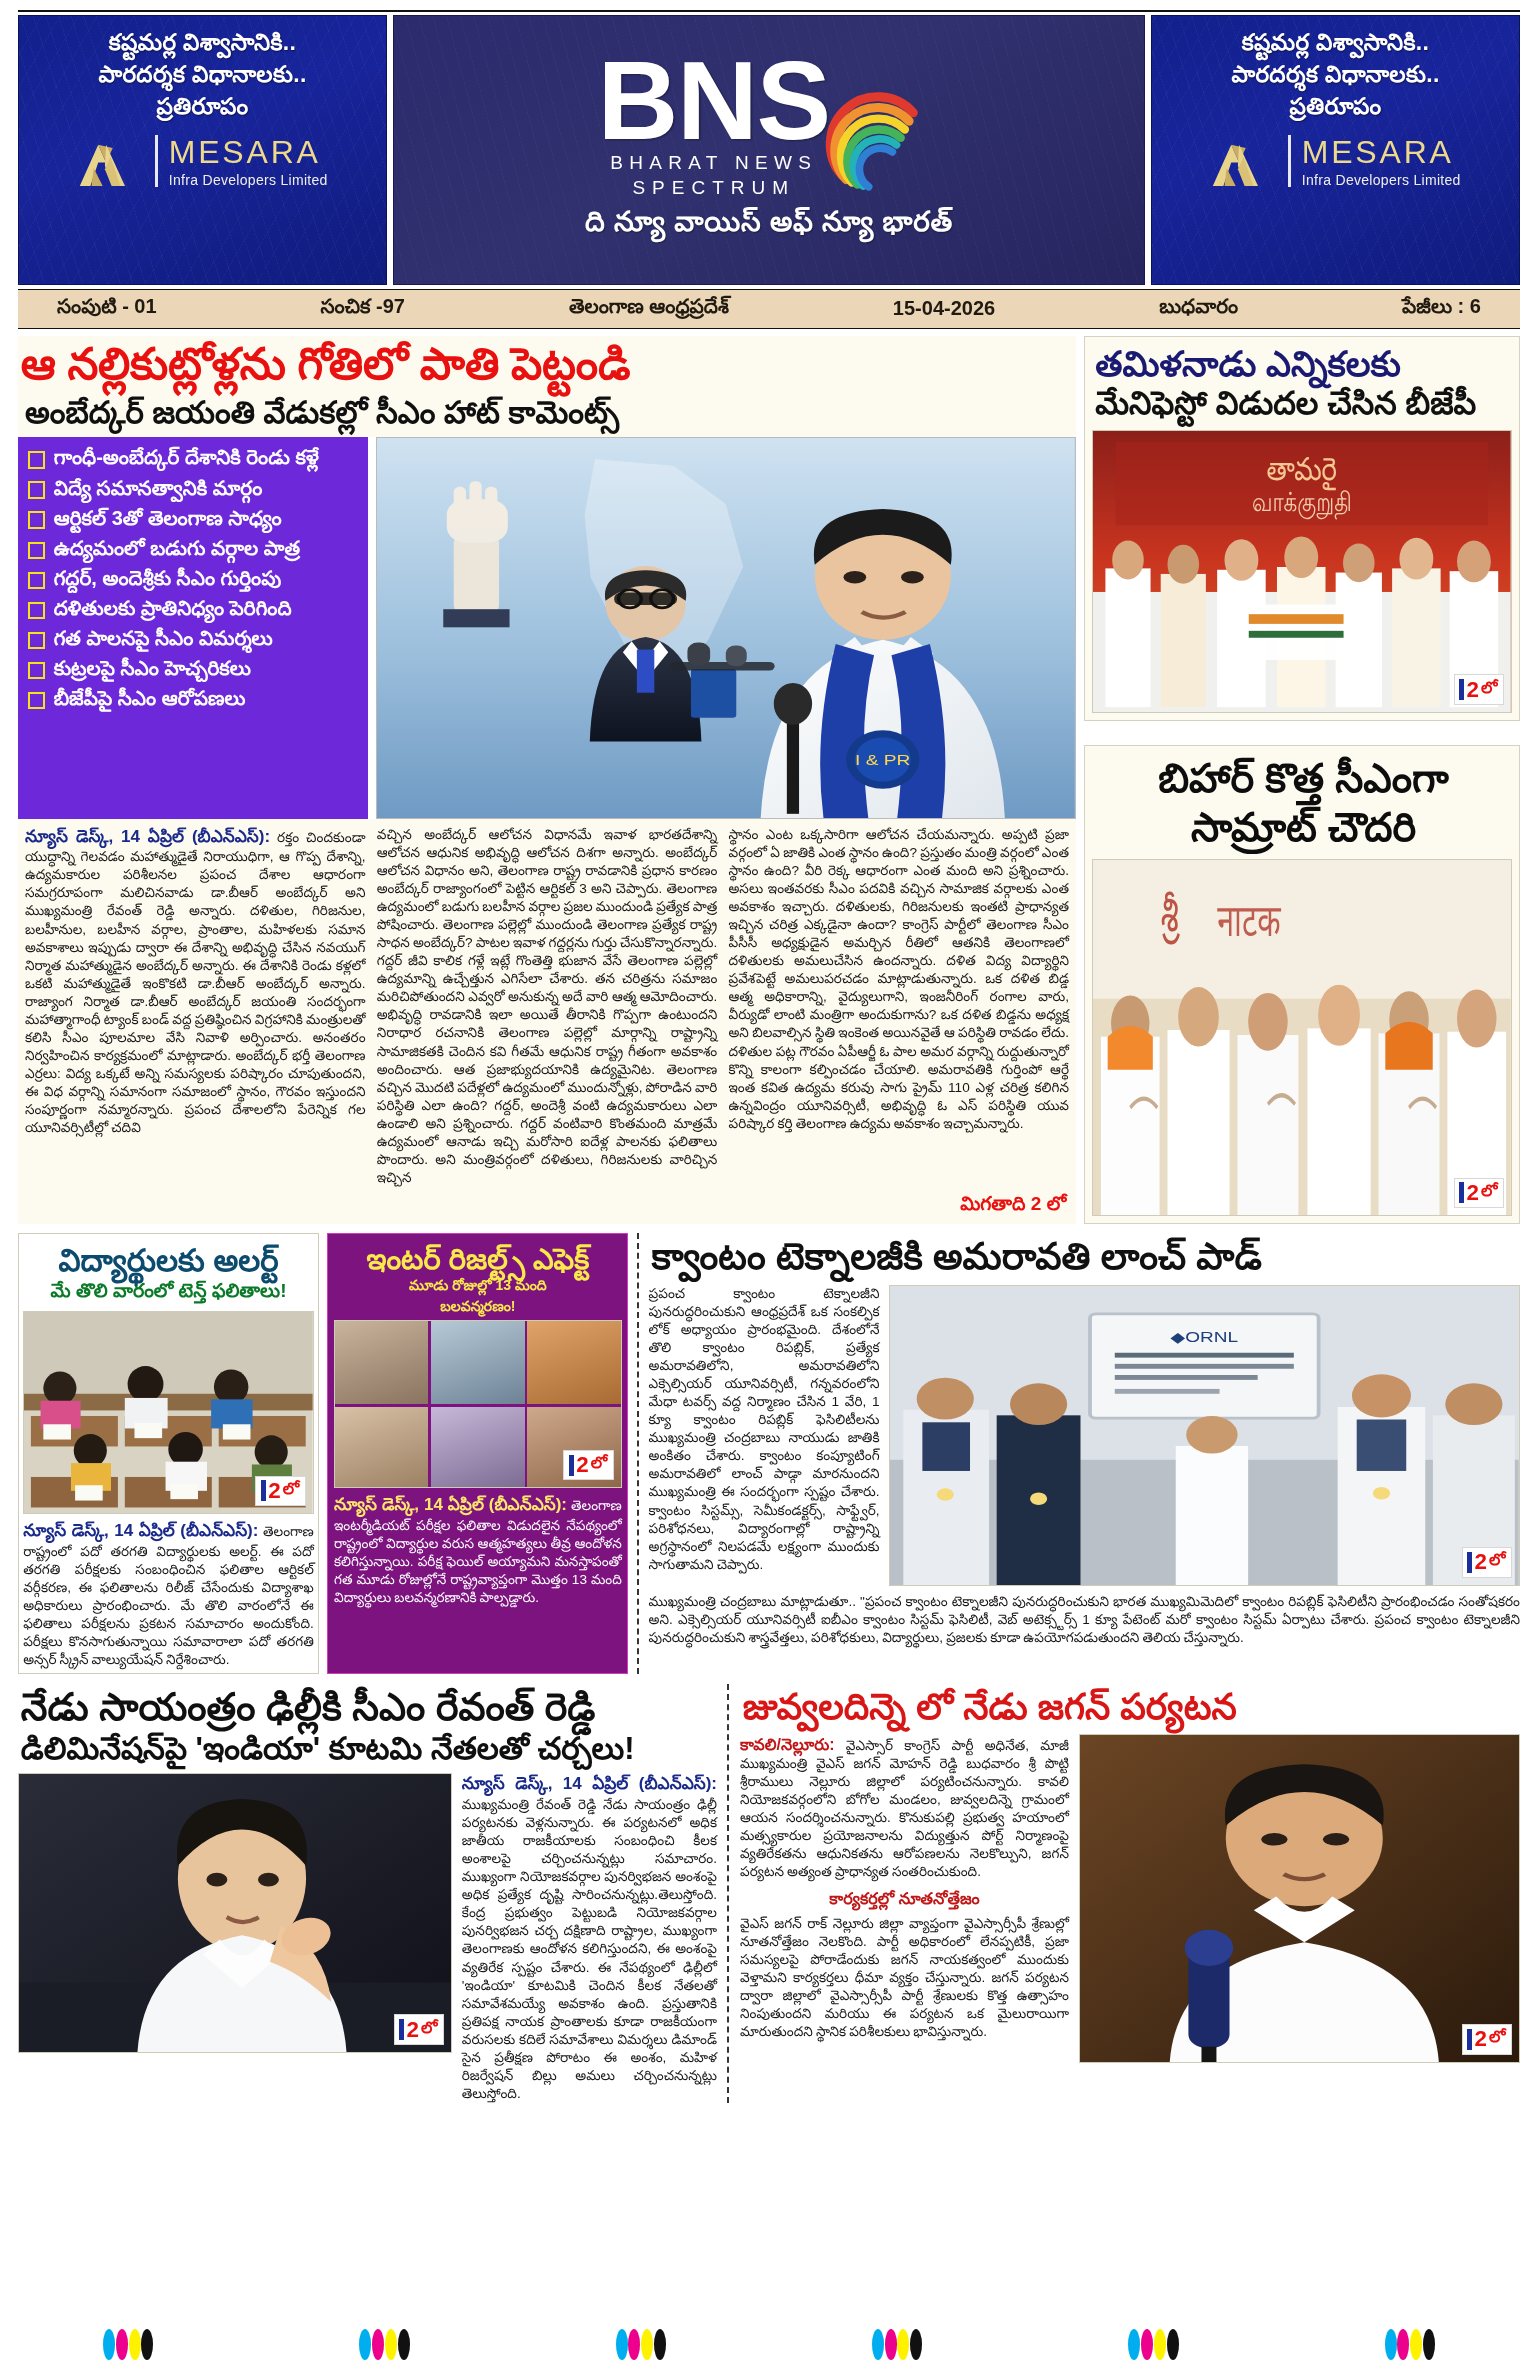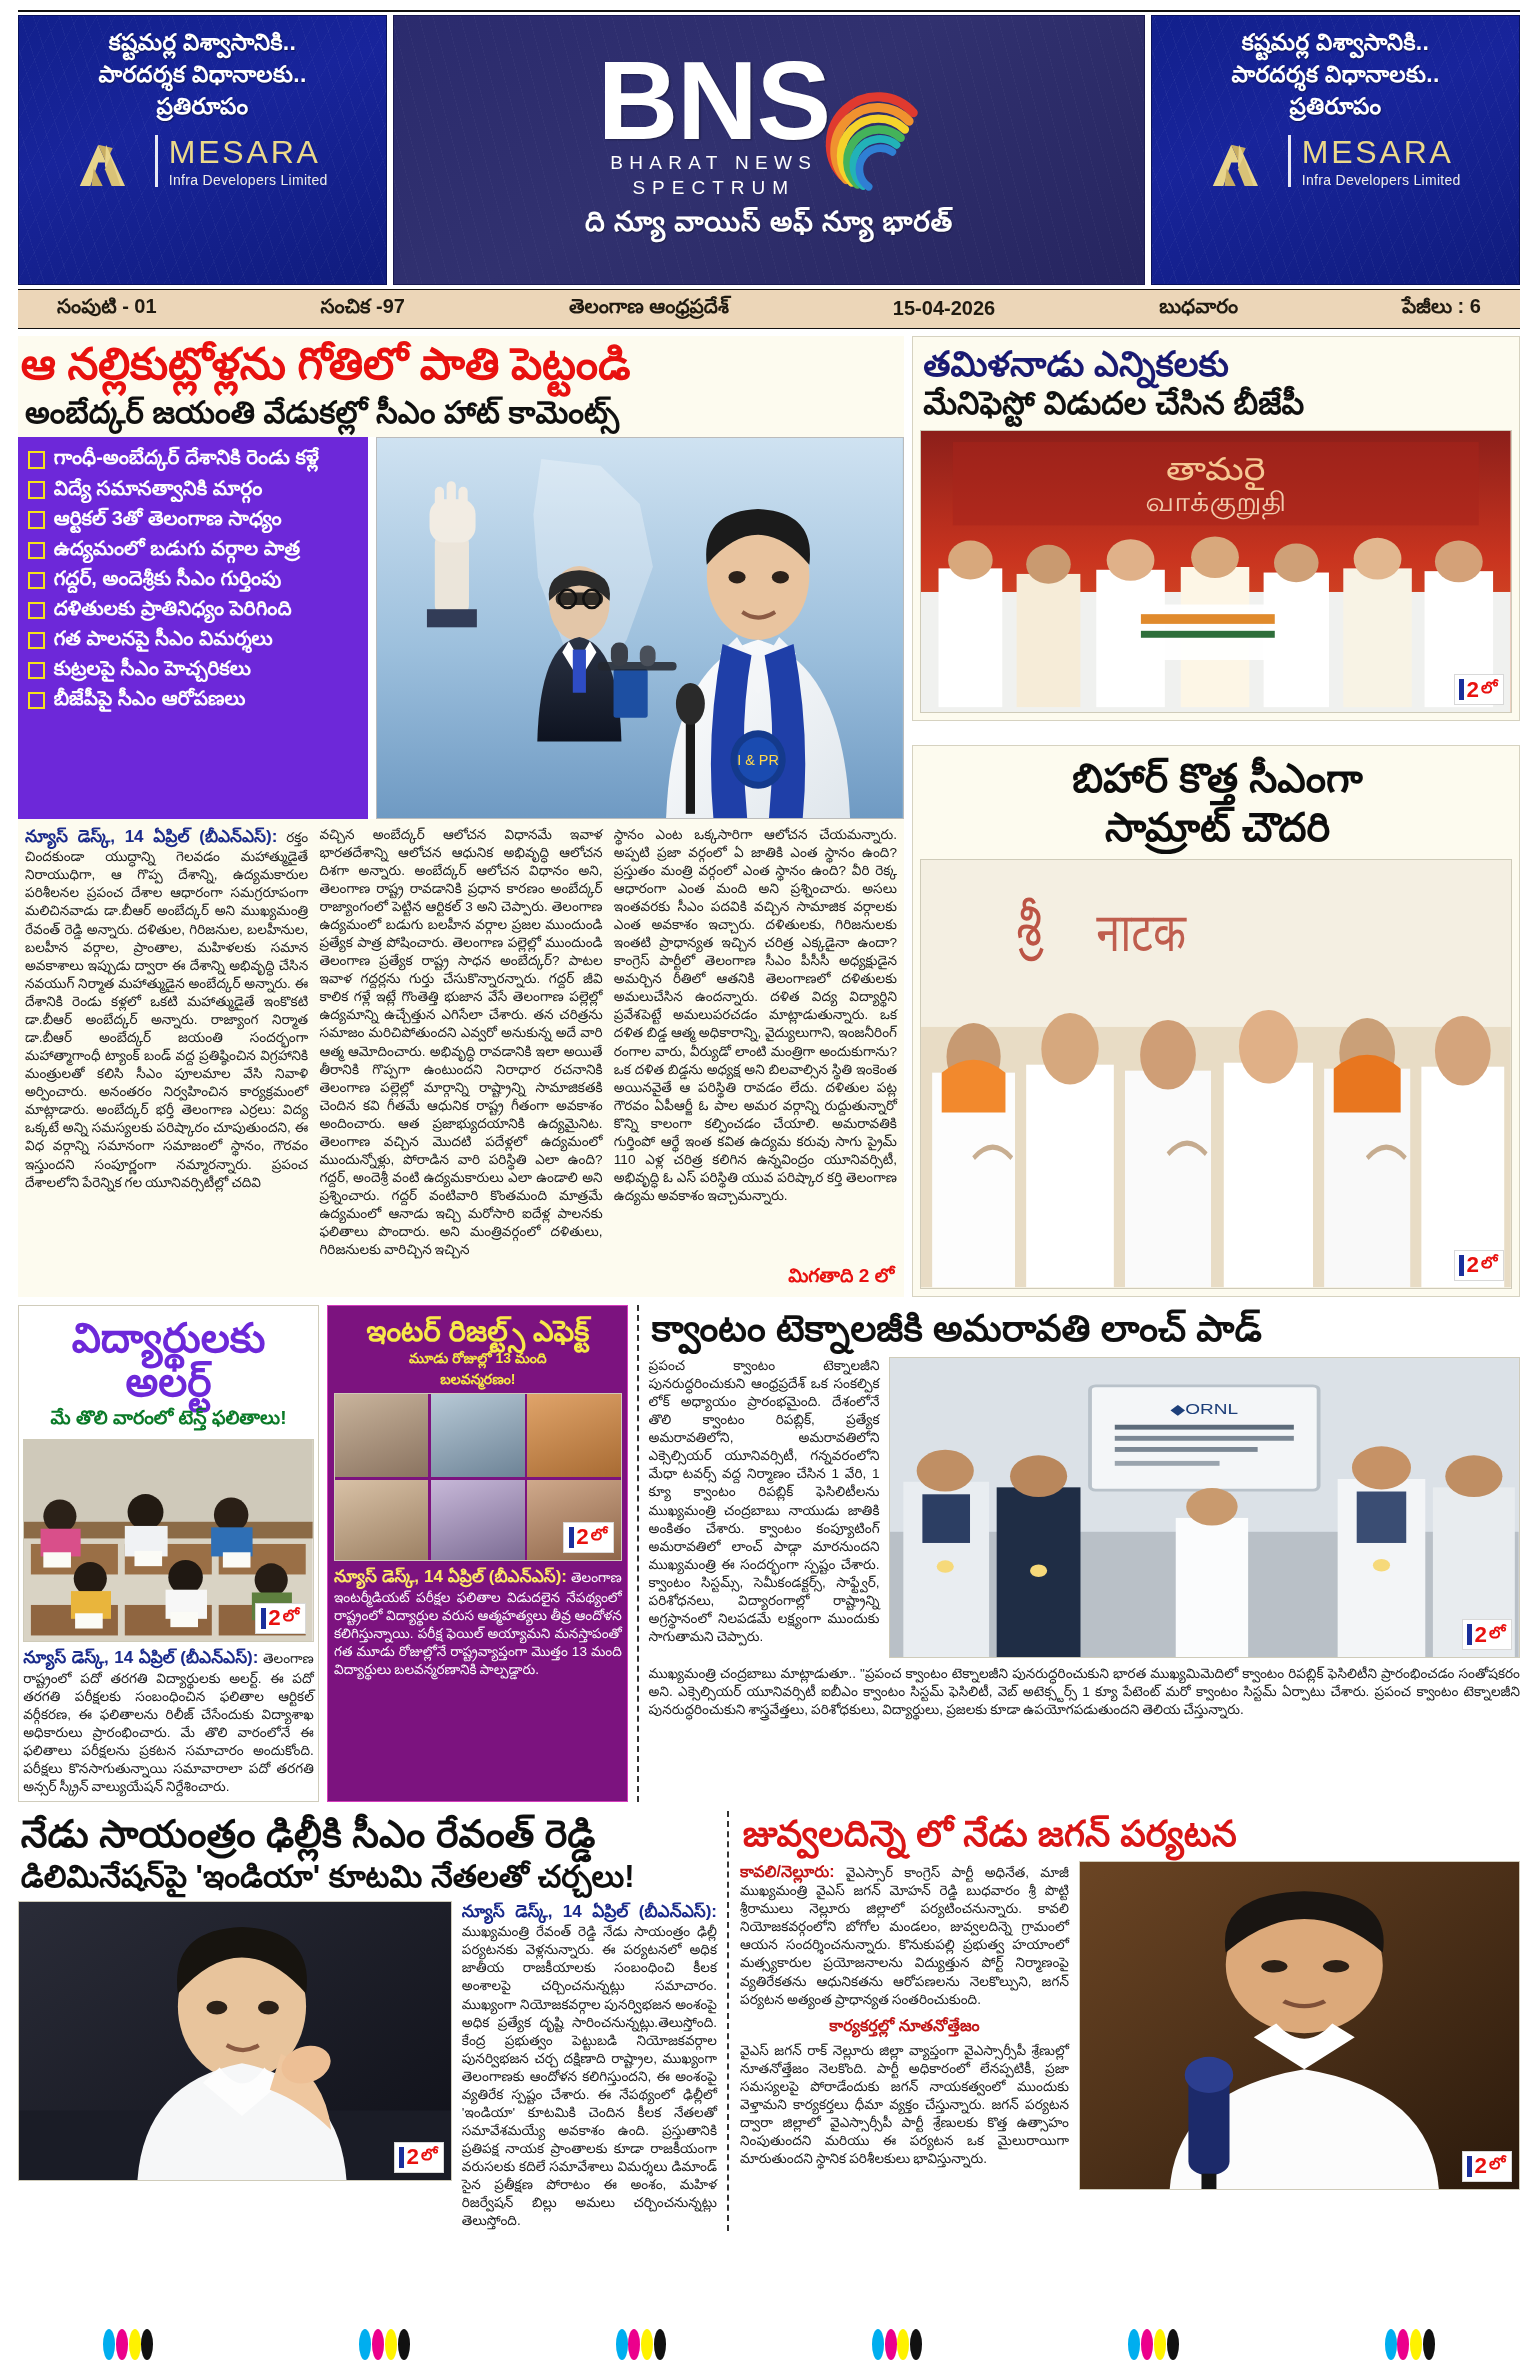--- a/index.html
+++ b/index.html
@@ -103,21 +103,21 @@
     padding:0 39px;
     font-size:20px; font-weight:bold; color:#201a10;
   }
   .datebar span{ white-space:nowrap; }
 
   
   .content{ padding-top:7px; }
   .row{ display:flex; gap:8.4px; }
 
   
-  .lead{ width:886px; }
+  .lead{ width:1058px; }
   .lead-hl{
     color:#e8110f; font-size:44px; font-weight:bold; line-height:1.04;
     letter-spacing:-0.3px; padding:5.6px 0 1.4px 2.8px;
     background:#fdfbef;
   }
   .lead-sub{
     color:#101010; font-size:31px; font-weight:bold; line-height:1.1;
     padding:7px 0 7px 7px; background:#fdfbef;
   }
   .lead-body{ display:flex; gap:8.4px; }
@@ -177,21 +177,21 @@
   .dateline{ color:#1a2a8a; font-size:17px; font-weight:bold; }
   .ptext{
     font-size:13.6px; line-height:1.33; color:#181818;
     text-align:justify; text-justify:inter-word; word-spacing:-0.7px;
   }
   .cont-note{ color:#e8110f; font-size:19px; font-weight:bold; text-align:right; padding:1.4px 9.8px 5.6px 0; background:#fdfbef; }
 
   
   .midrow{ display:flex; gap:8.4px; margin-top:8.4px; }
   .mid-a{ width:301px; border:0.7px solid #d0ccbb; background:#fff; padding:4.2px; }
-  .mid-a-hl{ color:#6d28d9; font-size:41px; font-weight:bold; text-align:center; line-height:1.08; padding:5.6px 0 1.4px; }
+  .mid-a-hl{ color:#0c4a6e; font-size:31px; font-weight:bold; text-align:center; line-height:1.08; padding:5.6px 0 1.4px; }
   .mid-a-sub{ color:#0b7a28; font-size:19px; font-weight:bold; text-align:center; padding:1.4px 0 5.6px; }
   .mid-b{ width:301px; border:1.4px solid #d63bbd; background:#7c137f; padding:4.2px 5.6px; }
   .mid-b-hl{ color:#f9e94a; font-size:29px; font-weight:bold; text-align:center; line-height:1.06; padding:5.6px 0 2.8px; }
   .mid-b-sub{ color:#f9e94a; font-size:14px; font-weight:bold; text-align:center; line-height:1.1; padding:1.4px 0 5.6px; }
   .mid-c{ flex:1; border-left:2.1px dashed #333; padding-left:9.8px; }
   .mid-c-hl{ color:#111; font-size:37px; font-weight:bold; line-height:1.1; padding:4.2px 0 7px 2.8px; }
 
   .grid-photos{ display:grid; grid-template-columns:repeat(3,1fr); gap:2.8px; }
   .mini{ height:83px; position:relative; overflow:hidden; }
 

